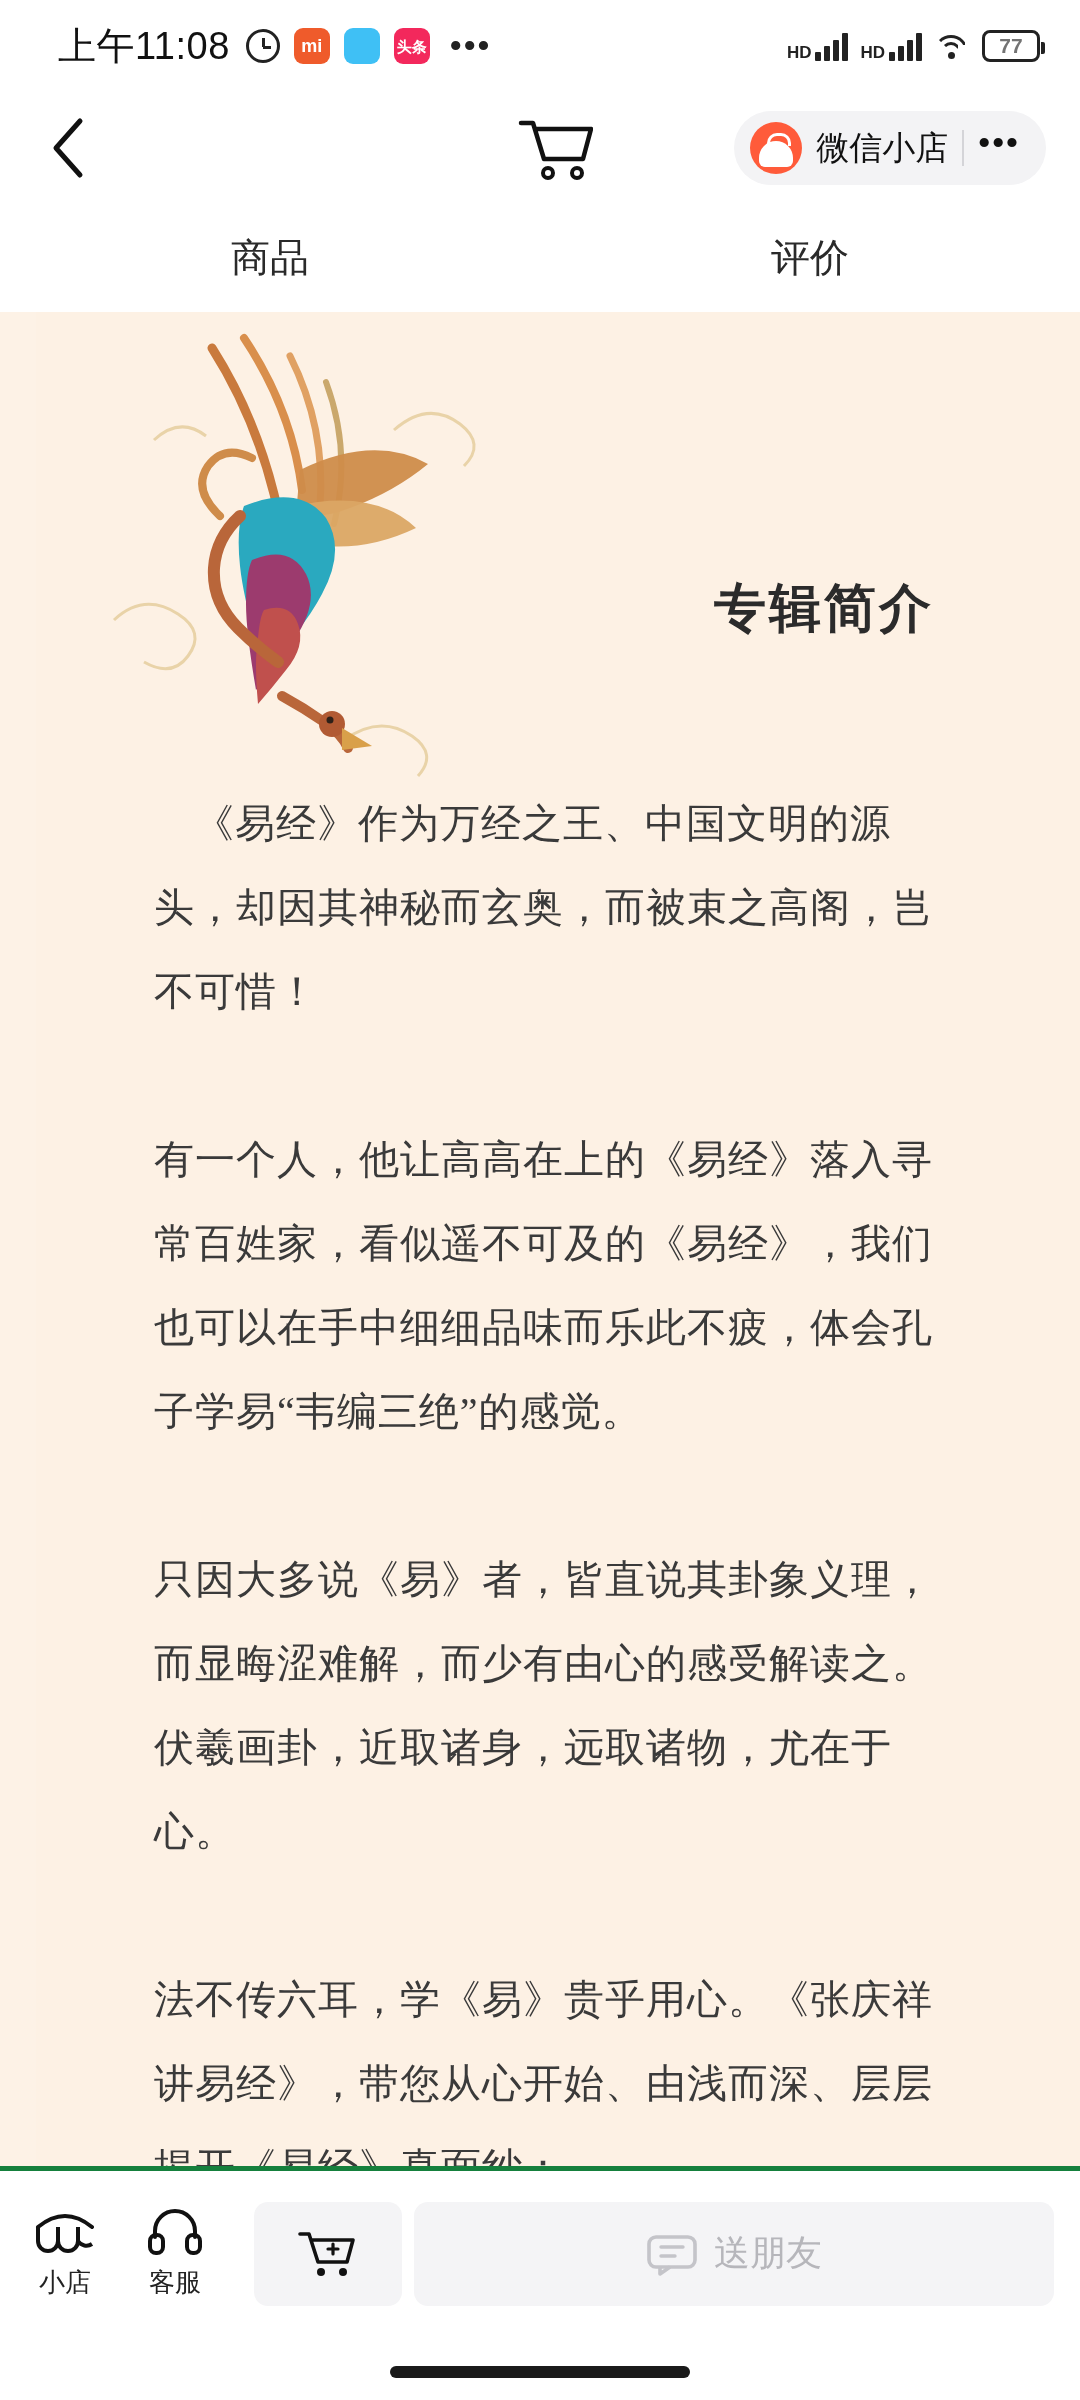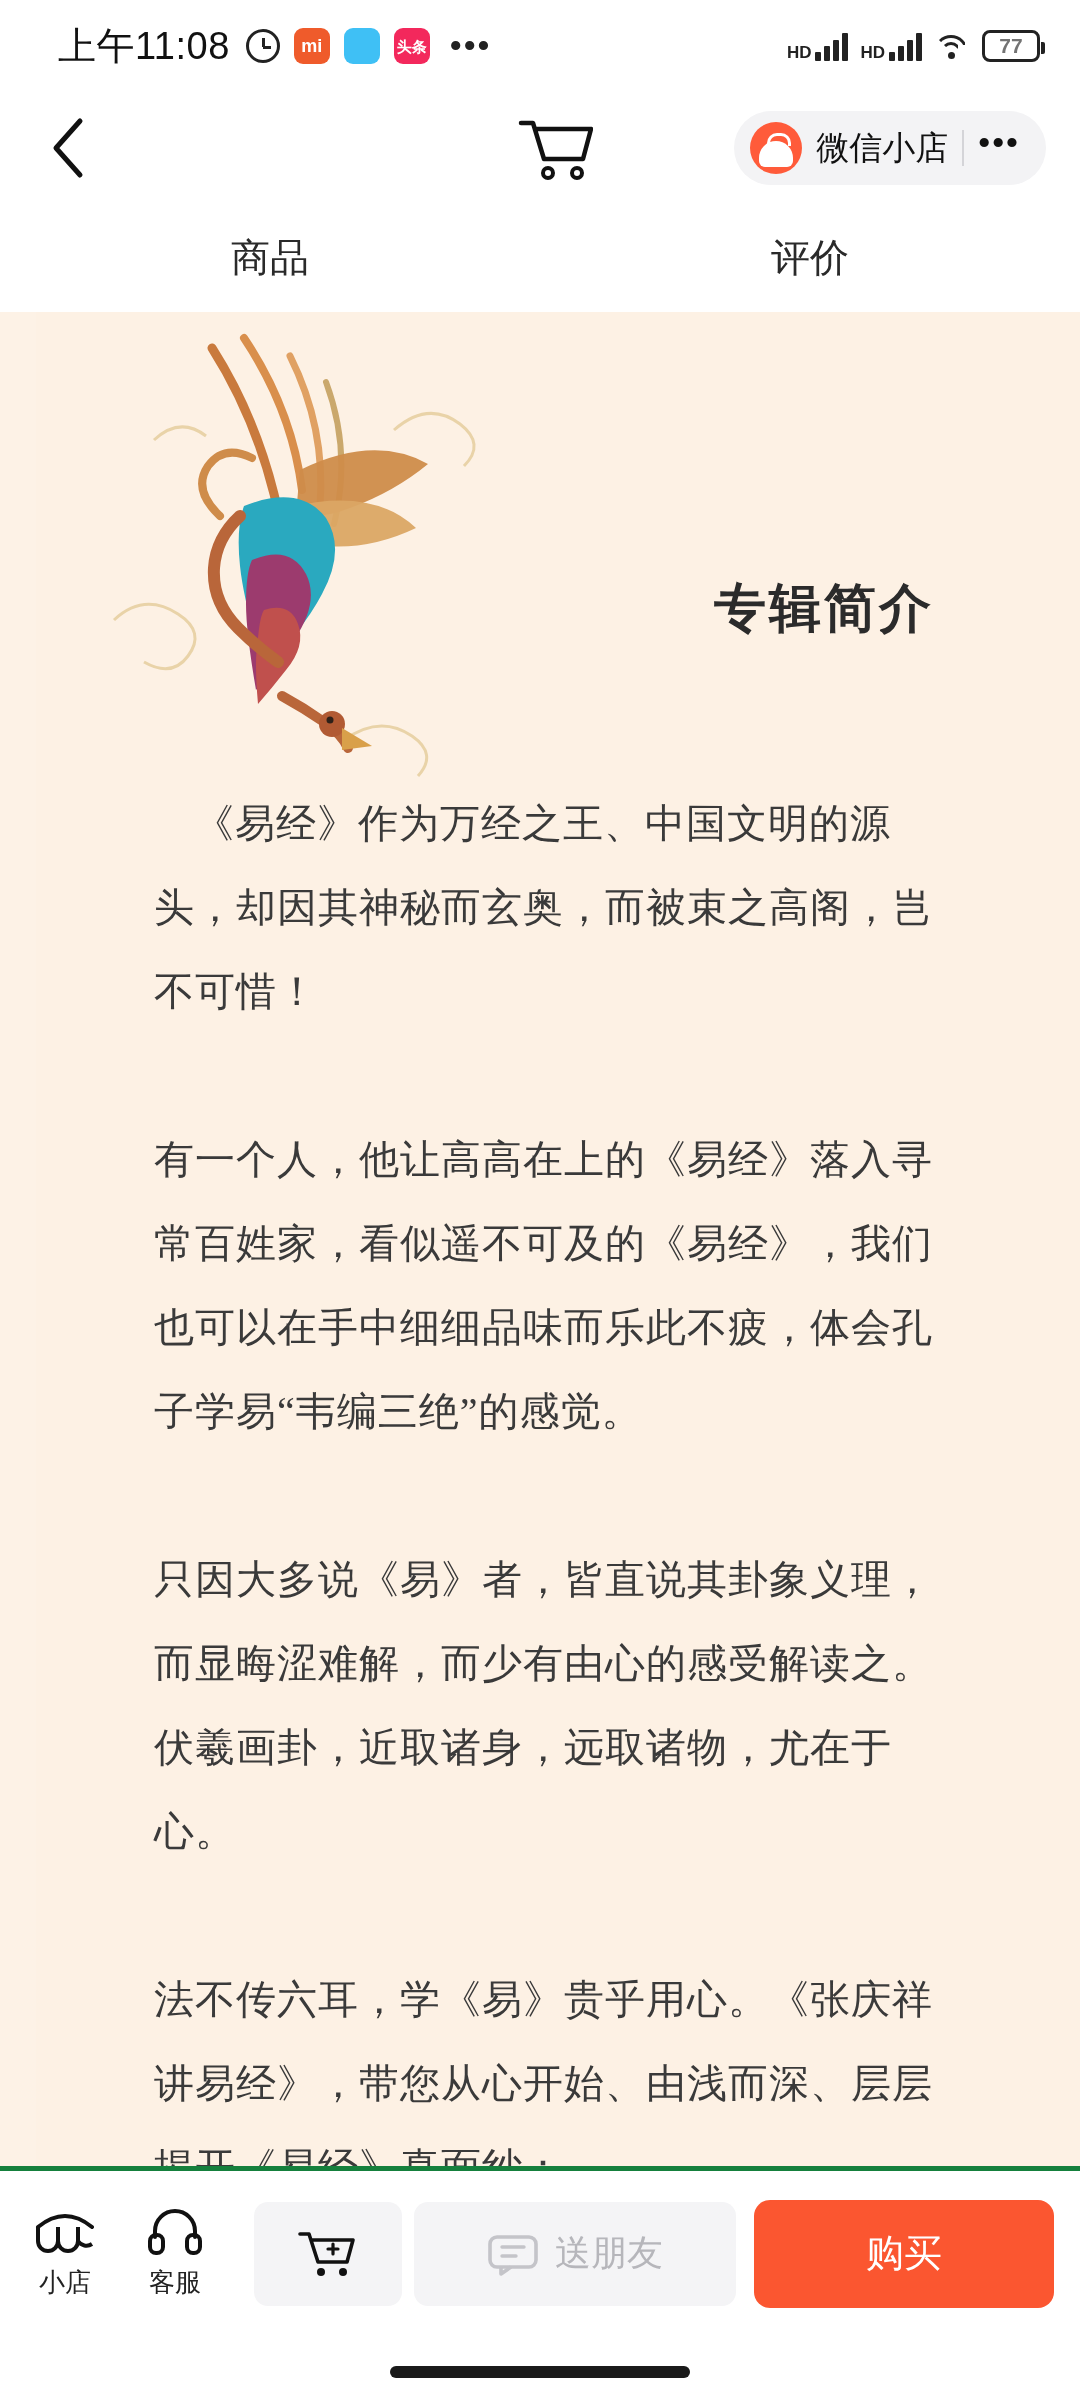--- a/index.html
+++ b/index.html
@@ -490,22 +490,19 @@
       </svg>
     </div>
     <div class="bb-gift">
       <svg width="52" height="44" viewBox="0 0 52 44">
         <rect x="3" y="5" width="46" height="30" rx="7" fill="none" stroke="#c4c4c9" stroke-width="3.6"></rect>
         <path d="M14 35 L14 42 L24 35" fill="none" stroke="#c4c4c9" stroke-width="3.6" stroke-linejoin="round"></path>
         <path d="M15 15 h22 M15 24 h14" stroke="#c4c4c9" stroke-width="3.4" stroke-linecap="round"></path>
       </svg>
       <span class="lab">送朋友</span>
     </div>
-    <div class="bb-buy">
-      <span class="lab">购买</span>
-    </div>
   </div>
 
   <div class="gesture-zone">
     <div class="home-indicator"></div>
   </div>
 
 </div>
 
 </body></html>

